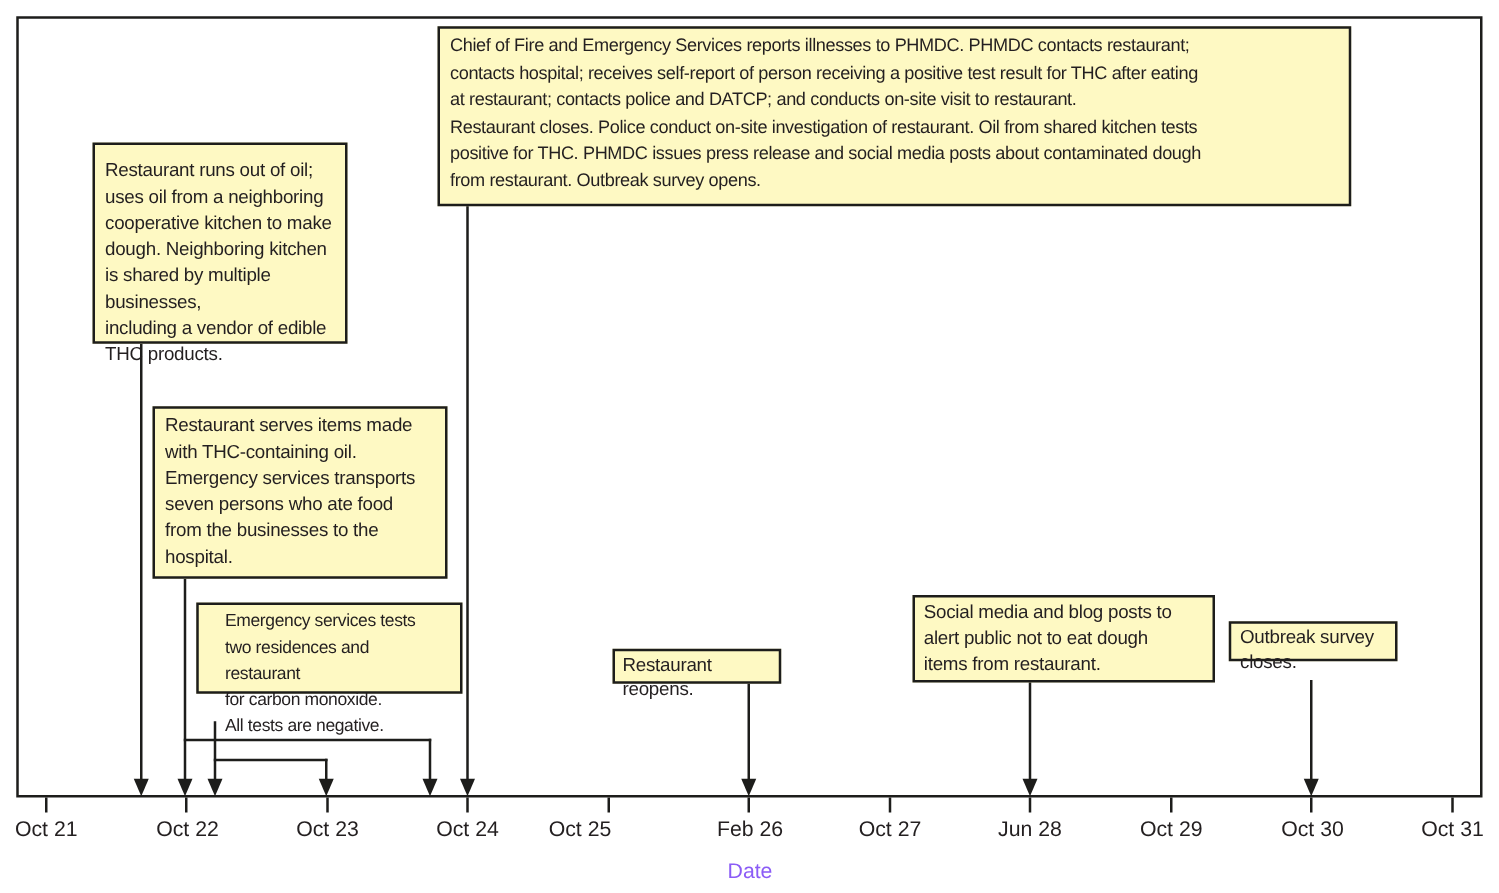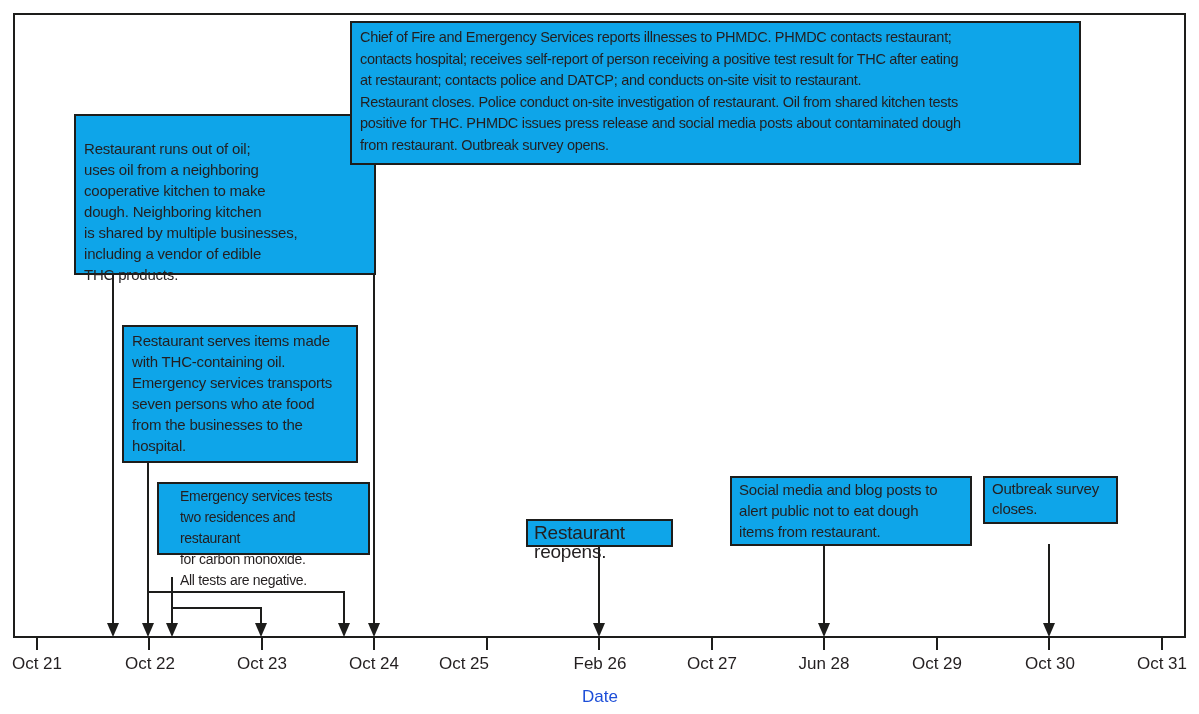--- a/index.html
+++ b/index.html
@@ -7,39 +7,39 @@
     position:relative;width:1199px;height:714px;background:#ffffff;
     font-family:"Liberation Sans","DejaVu Sans",sans-serif;color:#231f20;
     overflow:hidden;
   }
   .frame{
     position:absolute;left:13px;top:13px;width:1173px;height:625px;
     border:2.5px solid #1d1d1b;box-sizing:border-box;background:transparent;
   }
   .tbox{
     position:absolute;box-sizing:border-box;border:2.5px solid #1d1d1b;
-    background:#0ea5e9;white-space:pre-line;z-index:3;
+    background:#fef9c3;white-space:pre-line;z-index:3;
     letter-spacing:-0.2px;
   }
   .vline,.hline{position:absolute;background:#1d1d1b;z-index:2;}
   .vline{width:2px;}
   .hline{height:2px;}
   .arrowhead{
     position:absolute;width:0;height:0;z-index:2;
     border-left:6px solid transparent;border-right:6px solid transparent;
     border-top:14px solid #1d1d1b;
   }
   .tick{position:absolute;width:2px;height:12px;top:638px;background:#1d1d1b;}
   .ticklabel{
     position:absolute;top:654px;width:80px;text-align:center;
     font-size:17px;color:#231f20;
   }
   .axistitle{
     position:absolute;top:687px;left:550px;width:100px;text-align:center;
-    font-size:17px;color:#1d4ed8;
+    font-size:17px;color:#8b5cf6;
   }
 </style>
 </head>
 <body>
 
 <div class="figure">
 
   <div class="frame"></div>
 
   <div class="vline" style="left:112px;top:275px;height:351px;"></div>
@@ -60,21 +60,21 @@
   <div class="arrowhead" style="left:107px;top:623px;"></div>
   <div class="arrowhead" style="left:142px;top:623px;"></div>
   <div class="arrowhead" style="left:166px;top:623px;"></div>
   <div class="arrowhead" style="left:255px;top:623px;"></div>
   <div class="arrowhead" style="left:338px;top:623px;"></div>
   <div class="arrowhead" style="left:368px;top:623px;"></div>
   <div class="arrowhead" style="left:593px;top:623px;"></div>
   <div class="arrowhead" style="left:818px;top:623px;"></div>
   <div class="arrowhead" style="left:1043px;top:623px;"></div>
 
-  <div class="tbox" style="left:74px;top:114px;width:302px;height:161px;font-size:15px;line-height:21px;padding:22px 8px;">Restaurant runs out of oil;
+  <div class="tbox" style="left:74px;top:114px;width:204px;height:161px;font-size:15px;line-height:21px;padding:10px 8px;">Restaurant runs out of oil;
 uses oil from a neighboring
 cooperative kitchen to make
 dough. Neighboring kitchen
 is shared by multiple businesses,
 including a vendor of edible
 THC products.</div>
 
   <div class="tbox" style="left:350px;top:21px;width:731px;height:144px;font-size:14.5px;line-height:21.5px;padding:4px 8px;letter-spacing:-0.3px;">Chief of Fire and Emergency Services reports illnesses to PHMDC. PHMDC contacts restaurant;
 contacts hospital; receives self-report of person receiving a positive test result for THC after eating
 at restaurant; contacts police and DATCP; and conducts on-site visit to restaurant.
@@ -87,27 +87,27 @@
 Emergency services transports
 seven persons who ate food
 from the businesses to the
 hospital.</div>
 
   <div class="tbox" style="left:157px;top:482px;width:213px;height:73px;font-size:14px;line-height:21px;padding:2px 21px;letter-spacing:-0.3px;">Emergency services tests
 two residences and restaurant
 for carbon monoxide.
 All tests are negative.</div>
 
-  <div class="tbox" style="left:526px;top:519px;width:147px;height:28px;font-size:19px;line-height:19px;padding:2px 6px;">Restaurant reopens.</div>
+  <div class="tbox" style="left:490px;top:519px;width:135px;height:28px;font-size:15px;line-height:19px;padding:2px 6px;">Restaurant reopens.</div>
 
   <div class="tbox" style="left:730px;top:476px;width:242px;height:70px;font-size:15px;line-height:21px;padding:1px 7px;">Social media and blog posts to
 alert public not to eat dough
 items from restaurant.</div>
 
-  <div class="tbox" style="left:983px;top:476px;width:135px;height:48px;font-size:15px;line-height:20px;padding:1px 7px;">Outbreak survey
+  <div class="tbox" style="left:983px;top:497px;width:135px;height:32px;font-size:15px;line-height:20px;padding:1px 7px;">Outbreak survey
 closes.</div>
 
   <div class="tick" style="left:36px;"></div>
   <div class="tick" style="left:148px;"></div>
   <div class="tick" style="left:261px;"></div>
   <div class="tick" style="left:373px;"></div>
   <div class="tick" style="left:486px;"></div>
   <div class="tick" style="left:598px;"></div>
   <div class="tick" style="left:711px;"></div>
   <div class="tick" style="left:823px;"></div>

